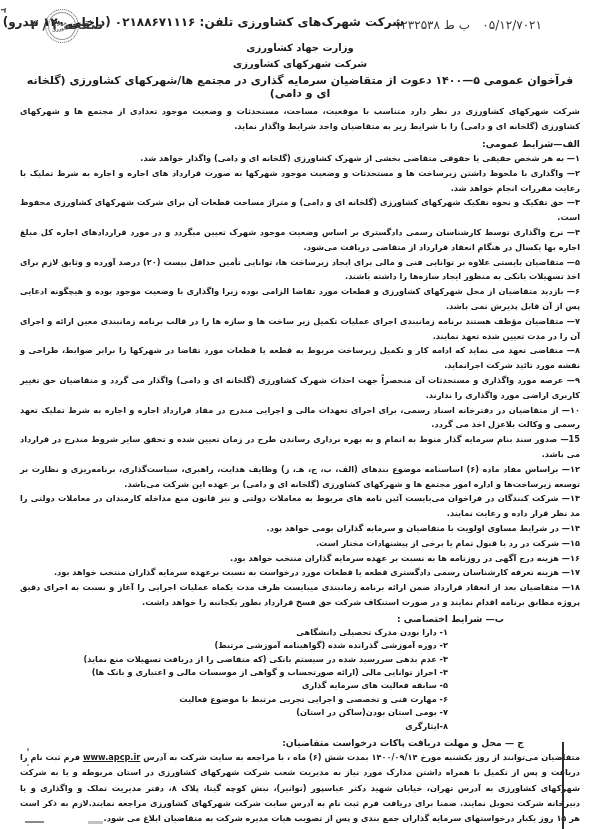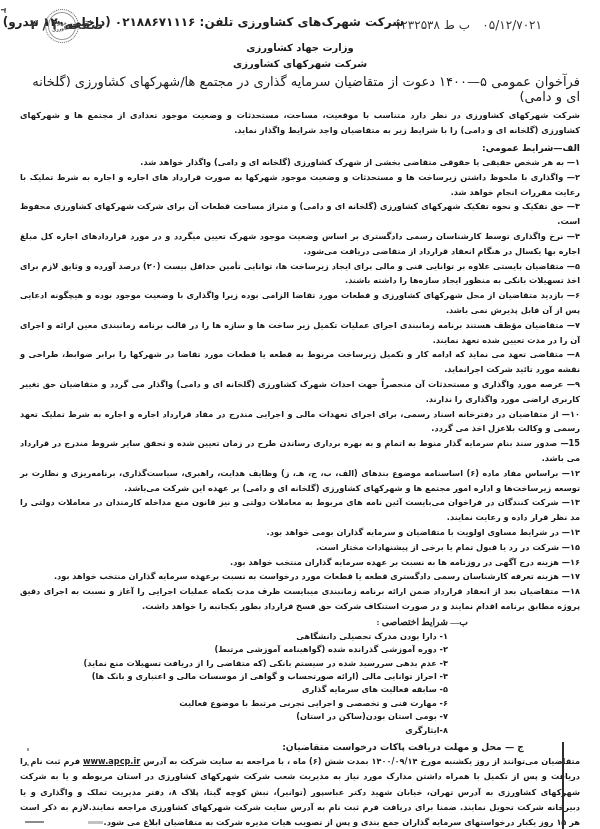--- a/index.html
+++ b/index.html
@@ -30,25 +30,25 @@
   }
   
   .header-row{position:absolute;top:15px;left:0;right:0;height:18px;color:#333;}
   .h-date{position:absolute;right:58px;top:3px;font-size:12px;}
   .h-ref{position:absolute;right:130px;top:3px;font-size:12px;}
   .h-company{position:absolute;right:196px;top:0;font-size:12px;font-weight:700;color:#222;}
   .h-page{position:absolute;left:30px;top:2px;font-size:13px;font-weight:700;}
   
   .content{position:absolute;top:42px;left:20px;right:20px;}
   .t1,.t2{font-size:10px;font-weight:700;text-align:center;margin:0 0 5px;}
-  .t3{font-size:13px;font-weight:400;text-align:right;margin:0 0 4px;}
+  .t3{font-size:11px;font-weight:700;text-align:center;margin:0 0 4px;}
   .intro{font-size:8.3px;font-weight:700;line-height:15px;text-align:justify;margin:0;}
   .sec-head{font-size:9.2px;font-weight:700;line-height:15px;margin:2px 0 0;}
   .list-a .item{font-size:8.2px;font-weight:700;line-height:14.8px;text-align:justify;margin:0;}
-  .sec-b-head{margin:1px 112px 0 0;font-family:Liberation Serif, serif;}
+  .sec-b-head{margin:1px 76px 0 0;}
   .list-b .item{font-size:8.2px;font-weight:700;line-height:13.4px;margin:0 132px 0 0;}
   .sec-c-head{margin:2px 56px 0 0;}
   .sec-c-body{font-size:8.2px;font-weight:700;line-height:15.3px;text-align:justify;margin:0;}
   .url{text-decoration:underline;font-weight:700;}
   .signature{margin:9px 368px 0 0;width:max-content;text-align:center;font-size:9px;font-weight:700;}
   
   .artifact{position:absolute;background:#9a9a9a;}
   .art-vline{left:562px;top:742px;width:2px;height:87px;background:#2e2e2e;}
   .art-dot1{left:27px;top:748px;width:2px;height:3px;}
   .art-dot2{left:27px;top:764px;width:2px;height:2px;}

